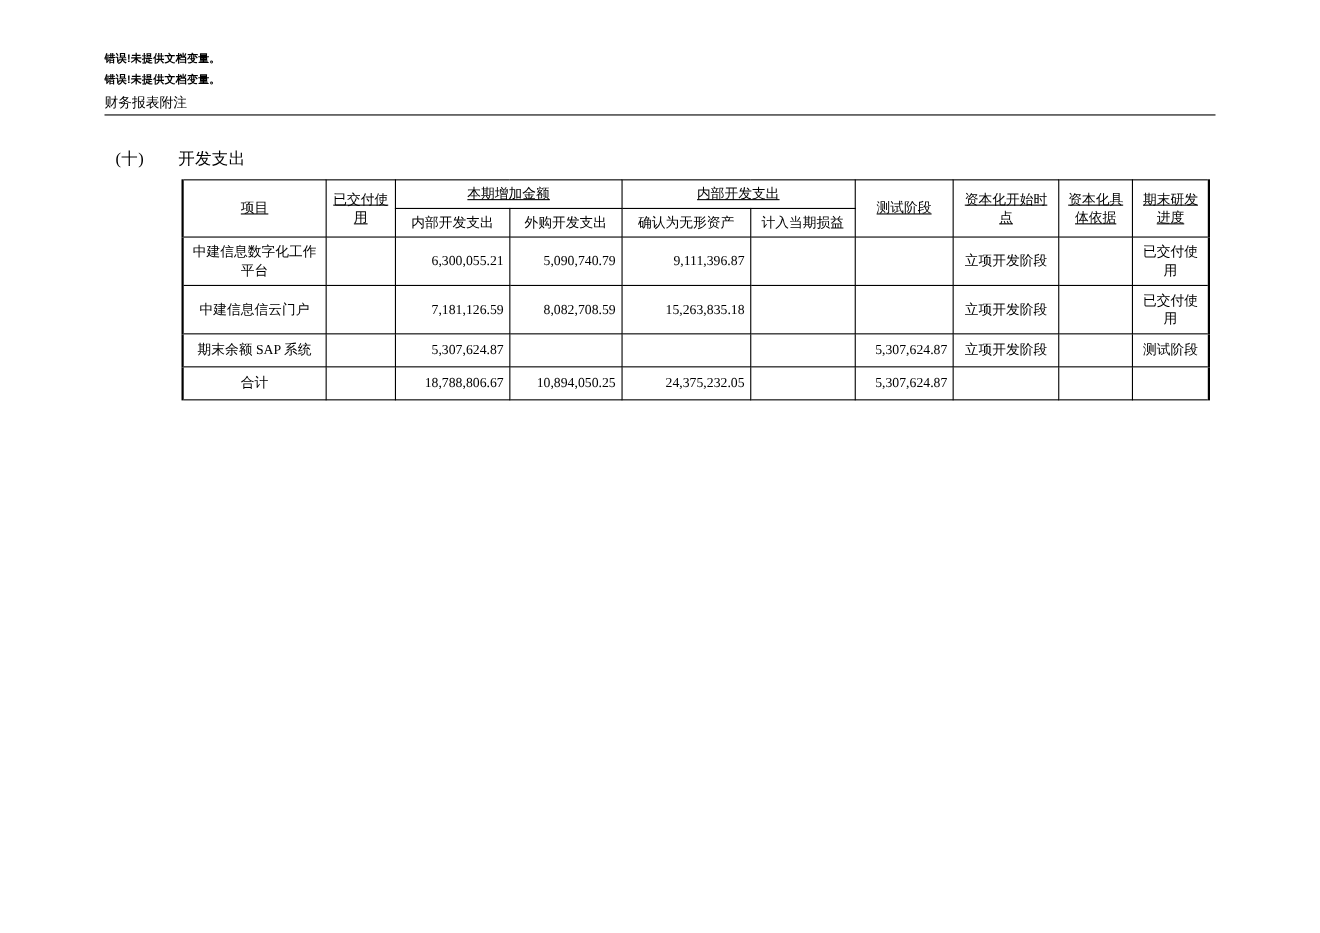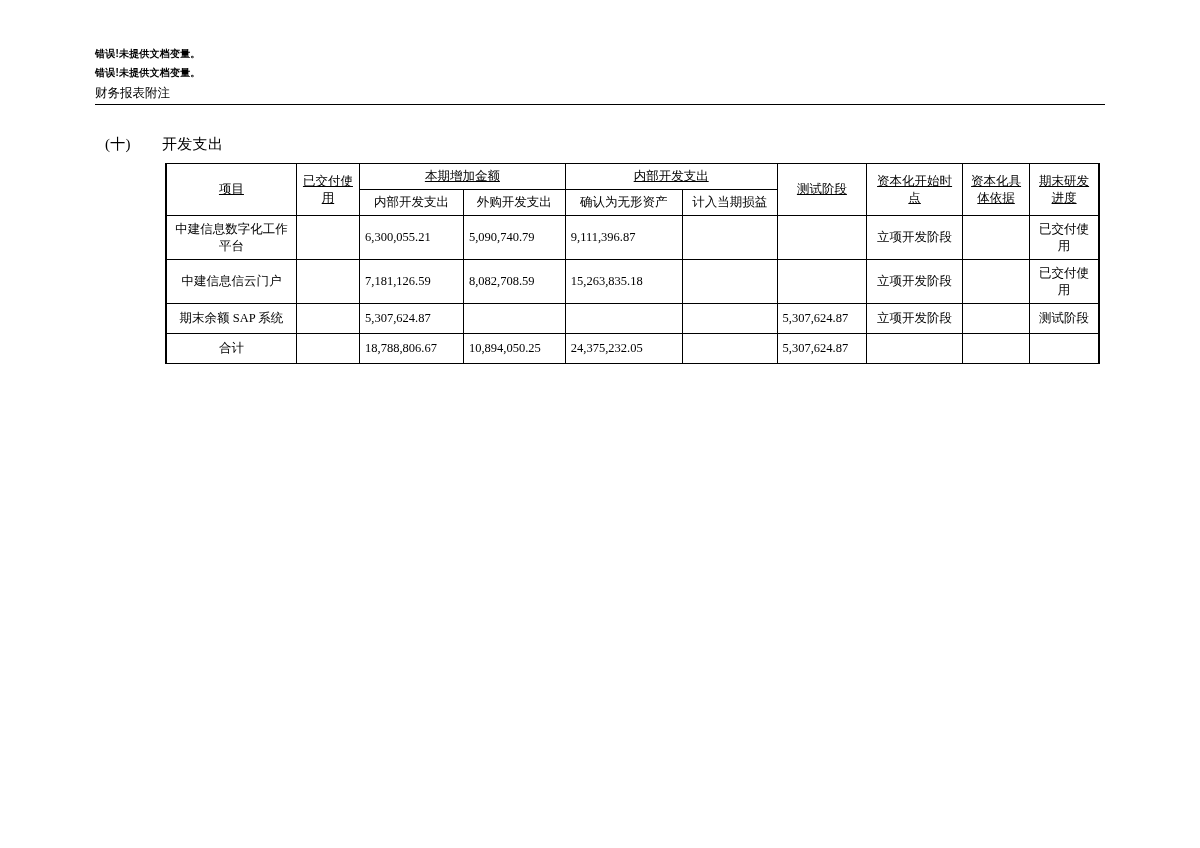--- a/index.html
+++ b/index.html
@@ -85,21 +85,21 @@
   .bottomline td {
     border-bottom: 2px solid #000;
   }
   .left-edge {
     border-left: 2px solid #000 !important;
   }
   .right-edge {
     border-right: 2px solid #000 !important;
   }
   .c { text-align: center; }
-  .r { text-align: left; }
+  .r { text-align: right; }
   .nowrapnum { white-space: nowrap; }
   .rowh { height: 44px; margin-top: 29px; }
   .rowh2 { height: 30px; }
   .hdrh { height: 26px; }
 </style>
 </head>
 <body>
 
 <div class="page">
 

